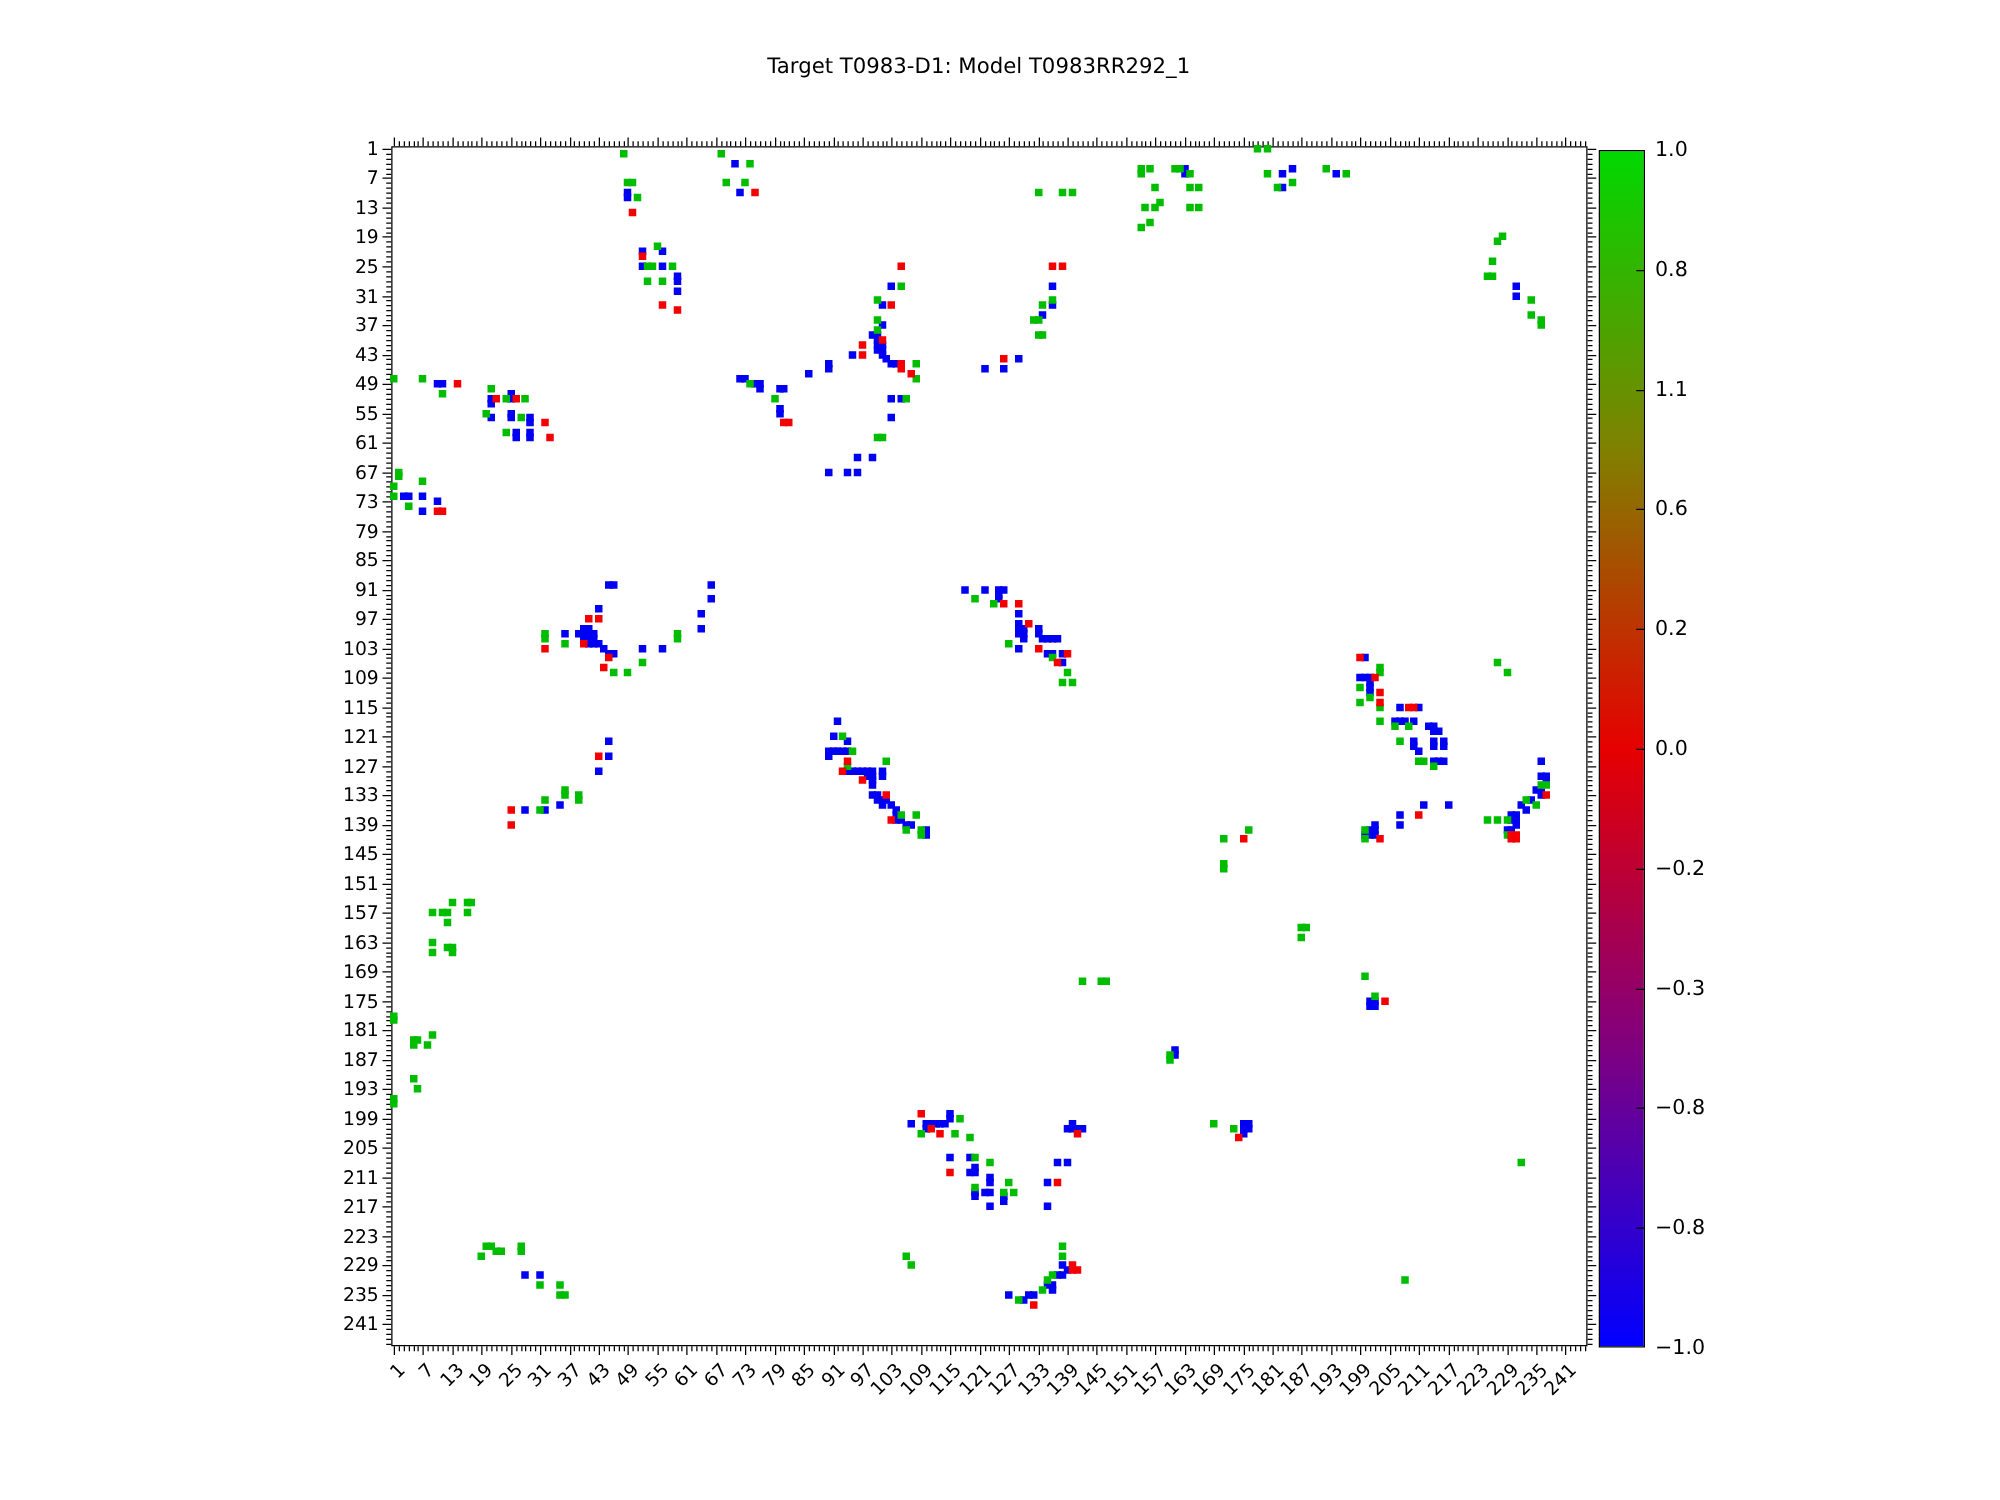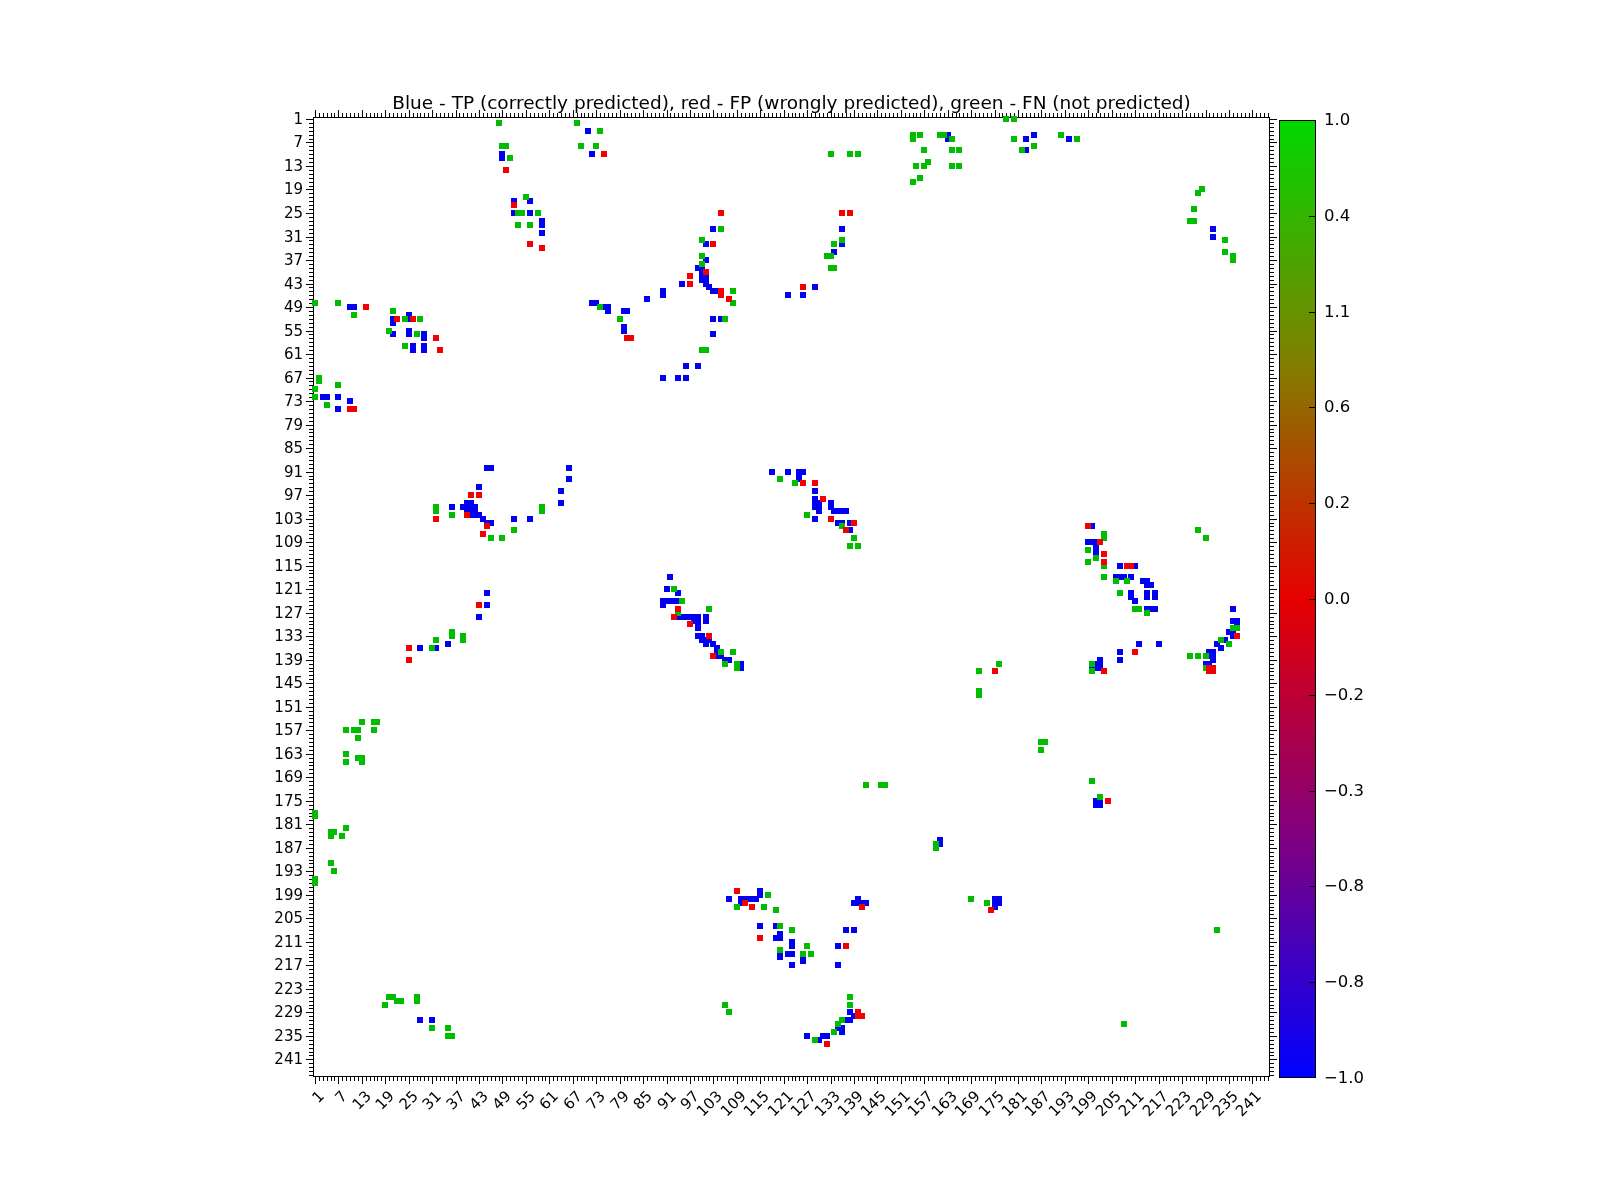--- a/index.html
+++ b/index.html
@@ -15,22 +15,22 @@
   .xlab{position:absolute;font-size:15px;white-space:nowrap;
         transform:rotate(-45deg);transform-origin:top right;}
   #cbar{position:absolute;border:1px solid #000;}
   .cblab{position:absolute;font-size:16.5px;white-space:nowrap;}
 </style>
 </head>
 <body>
 
 <div id="figure">
   <div class="suptitle">
+    <div>Target T0983-D1: Model T0983RR292_1</div>
   </div>
-  <div class="axtitle" id="axtitle" style="left: 313px; width: 957px;">Blue - TP (correctly predicted), red - FP (wrongly predicted), green - FN (not predicted)</div>
   <div id="plot" style="left: 313px; top: 117px; width: 955px; height: 958px;"></div>
   <div id="decor">
       <div class="tick" style="left: 315px; top: 110px; width: 1px; height: 7px;"></div>
       <div class="tick" style="left: 315px; top: 1077px; width: 1px; height: 7px;"></div>
       <div class="tick" style="left: 306px; top: 119px; width: 7px; height: 1px;"></div>
       <div class="tick" style="left: 1270px; top: 119px; width: 7px; height: 1px;"></div>
       <div class="tick" style="left: 319px; top: 113px; width: 1px; height: 4px;"></div>
       <div class="tick" style="left: 319px; top: 1077px; width: 1px; height: 4px;"></div>
       <div class="tick" style="left: 309px; top: 123px; width: 4px; height: 1px;"></div>
       <div class="tick" style="left: 1270px; top: 123px; width: 4px; height: 1px;"></div>
@@ -1645,21 +1645,21 @@
       <div class="pt" style="background: rgb(244, 0, 0); left: 1233.8px; top: 633.184px;"></div>
       <div class="pt" style="background: rgb(244, 0, 0); left: 854.904px; top: 1009.35px;"></div>
       <div class="pt" style="background: rgb(244, 0, 0); left: 854.904px; top: 1013.27px;"></div>
       <div class="pt" style="background: rgb(244, 0, 0); left: 858.81px; top: 1013.27px;"></div>
       <div class="pt" style="background: rgb(244, 0, 0); left: 823.655px; top: 1040.69px;"></div>
     </div>
   <div id="cbar" style="left: 1279px; top: 120px; width: 35px; height: 956px; background: linear-gradient(rgb(0, 216, 0) 0%, rgb(128, 128, 0) 25%, rgb(230, 0, 0) 50%, rgb(128, 0, 128) 75%, rgb(0, 0, 255) 100%);"></div>
   <div id="cbardecor">
       <div class="cblab" style="left: 1324px; top: 110px;">1.0</div>
       <div class="tick" style="left: 1309px; top: 216px; width: 7px; height: 1px;"></div>
-      <div class="cblab" style="left: 1324px; top: 206px;">0.4</div>
+      <div class="cblab" style="left: 1324px; top: 206px;">0.8</div>
       <div class="tick" style="left: 1309px; top: 312px; width: 7px; height: 1px;"></div>
       <div class="cblab" style="left: 1324px; top: 302px;">1.1</div>
       <div class="tick" style="left: 1309px; top: 407px; width: 7px; height: 1px;"></div>
       <div class="cblab" style="left: 1324px; top: 397px;">0.6</div>
       <div class="tick" style="left: 1309px; top: 503px; width: 7px; height: 1px;"></div>
       <div class="cblab" style="left: 1324px; top: 493px;">0.2</div>
       <div class="tick" style="left: 1309px; top: 599px; width: 7px; height: 1px;"></div>
       <div class="cblab" style="left: 1324px; top: 589px;">0.0</div>
       <div class="tick" style="left: 1309px; top: 695px; width: 7px; height: 1px;"></div>
       <div class="cblab" style="left: 1324px; top: 685px;">−0.2</div>

